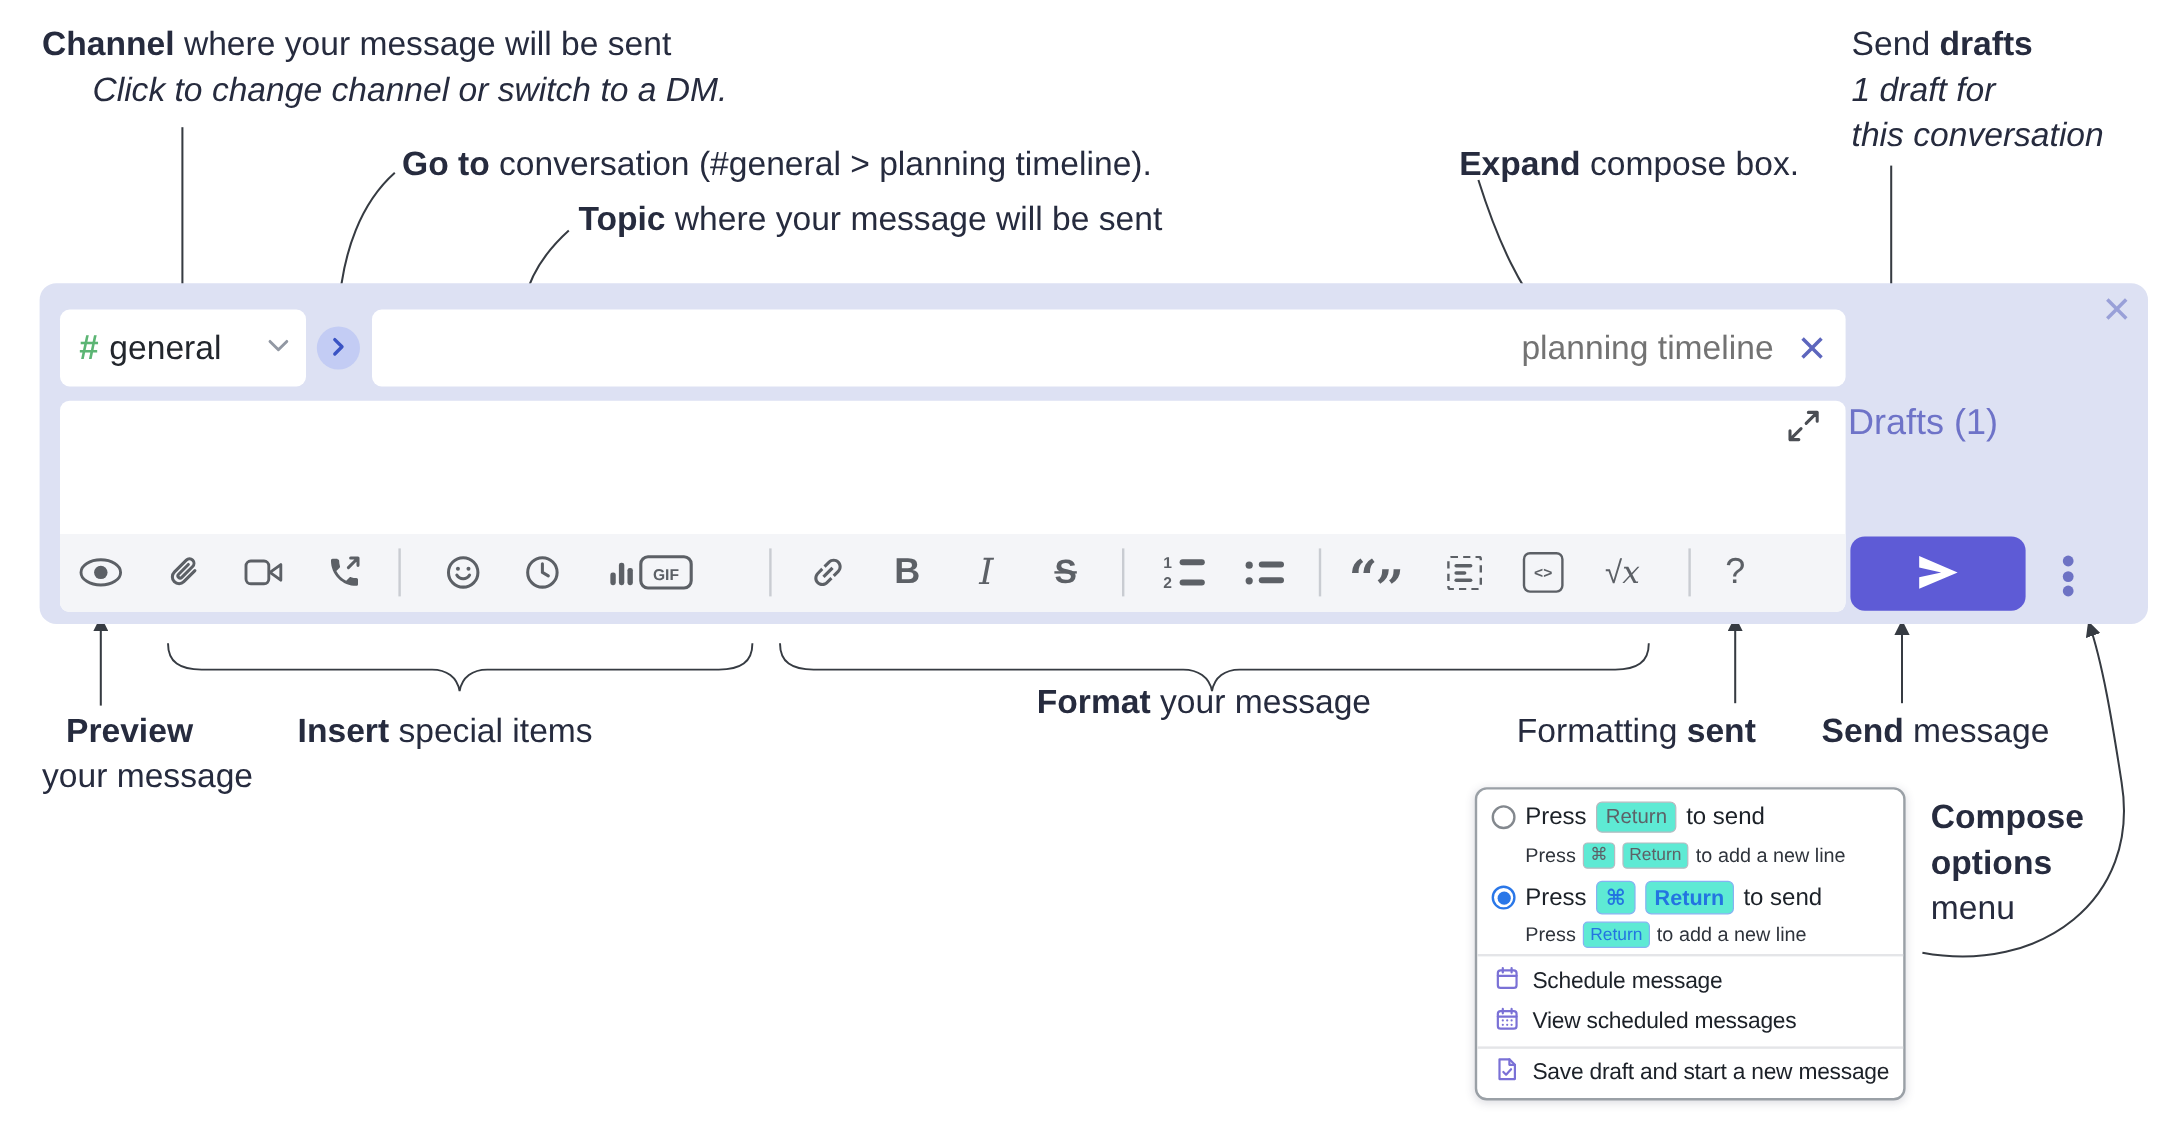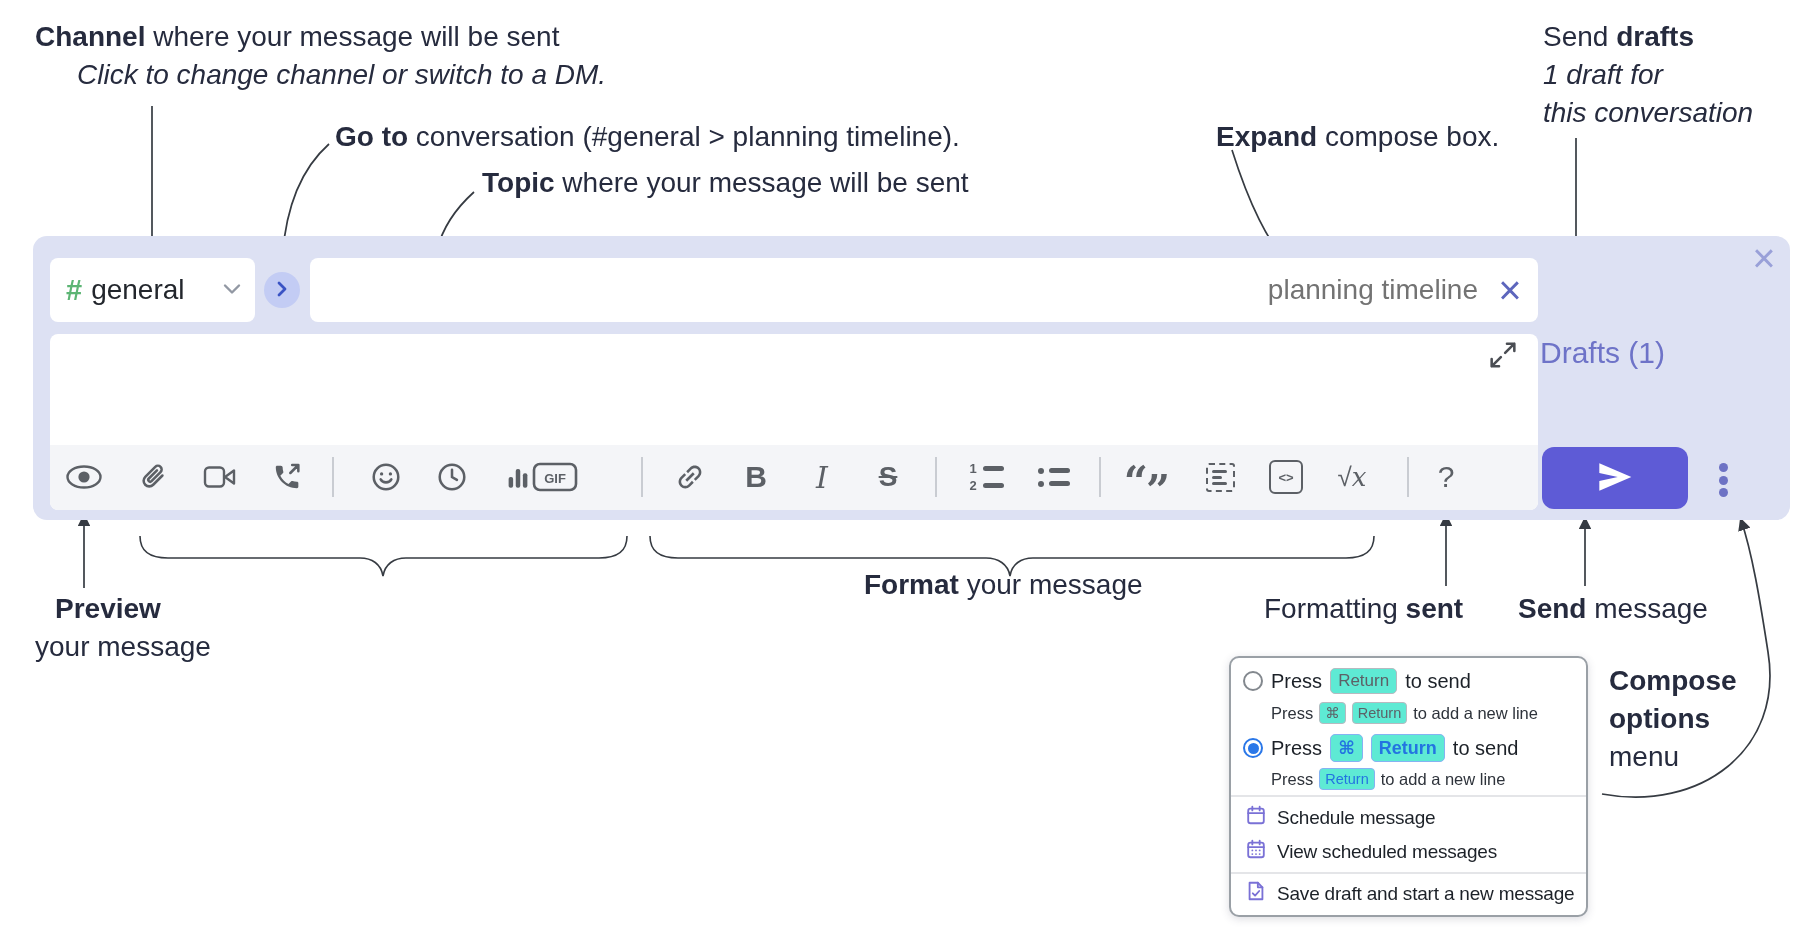--- a/index.html
+++ b/index.html
@@ -278,20 +278,21 @@
     </span>
   </button>
   <button class="ellipsis-btn">
       <i></i>
       <i></i>
       <i></i>
     </button>
 
   <div class="ann" style="left:35px;top:592px;margin-left:20px;"><b>Preview</b></div>
   <div class="ann" style="left:35px;top:630px;">your message</div>
+  <div class="ann" style="left:248px;top:592px;"><b>Insert</b><span> special items</span></div>
   <div class="ann" style="left:864px;top:568px;"><b>Format</b><span> your message</span></div>
   <div class="ann" style="left:1264px;top:592px;"><span>Formatting </span><b>sent</b></div>
   <div class="ann" style="left:1518px;top:592px;"><b>Send</b><span> message</span></div>
   <div class="ann" style="left:1609px;top:664px;font-weight:700;">Compose</div>
   <div class="ann" style="left:1609px;top:702px;font-weight:700;">options</div>
   <div class="ann" style="left:1609px;top:740px;">menu</div>
 
   <div class="popup">
     <div class="prow main-row" style="top:10px;">
       <span class="radio"></span>

